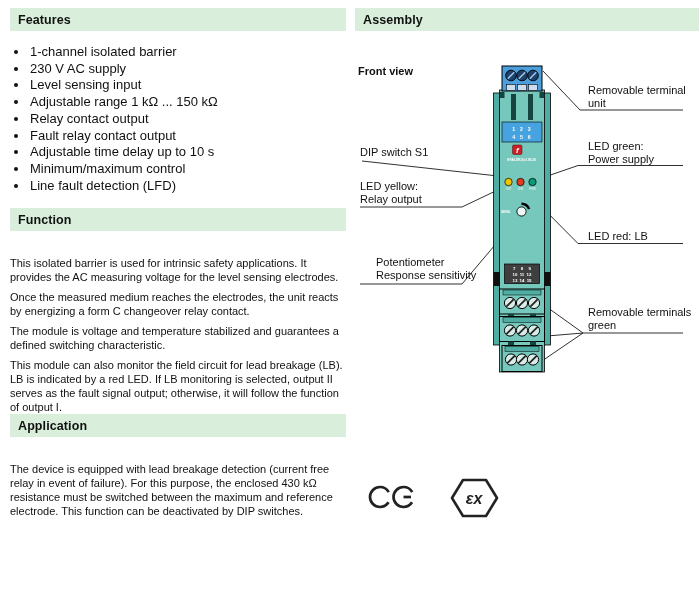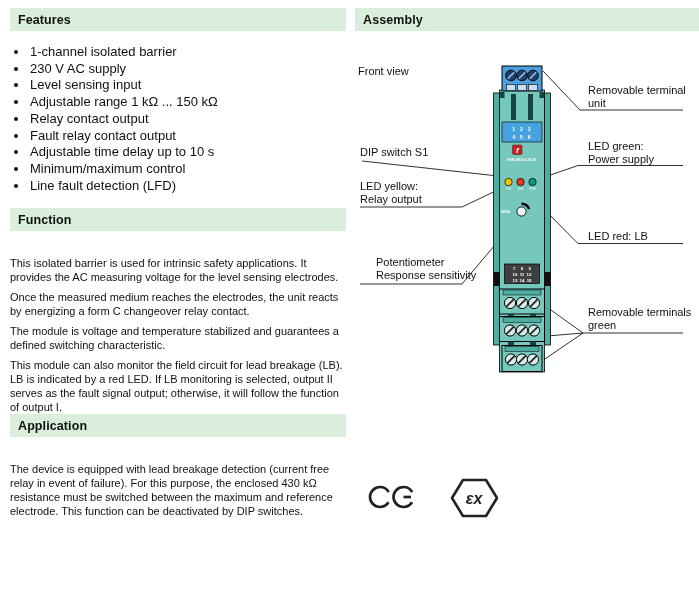--- a/index.html
+++ b/index.html
@@ -14,21 +14,21 @@
     padding-left:8px;font-weight:bold;font-size:12.5px;letter-spacing:.1px;
   }
   #function-bar{margin-top:14px}
   #application-bar{margin-top:0}
   .features-list{margin:13px 0 0;padding:0 0 0 19px;list-style:disc}
   .features-list li{font-size:13px;line-height:16.7px;padding-left:1px}
   .para{font-size:11px;line-height:14px;margin:6px 0 0;width:336px}
   .para.first{margin-top:25px}
   .bar-assembly{position:absolute;left:355px;top:8px;width:336px}
   .callout{position:absolute;font-size:11px;line-height:13px;white-space:nowrap}
-  .bold{font-weight:normal}
+  .bold{font-weight:bold}
   #diagram-svg{position:absolute;left:0;top:0}
   .ln{stroke:#1a1a1a;stroke-width:0.9;fill:none}
   .outl{stroke:#000;stroke-width:0.8}
   .teal{fill:var(--device_teal,#76c7bc)}
   .teald{fill:var(--device_teal_dark,#4faea3)}
   .dark{fill:var(--recess_dark,#164540)}
   .wt{fill:#ffffff}
   text{font-family:"Liberation Sans", sans-serif}
 </style>
 </head>

